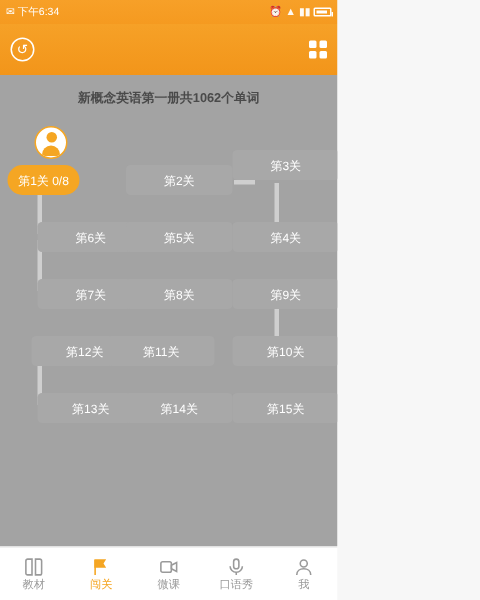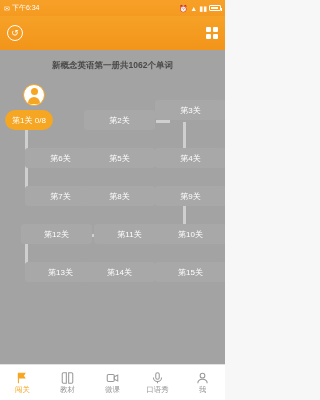--- a/index.html
+++ b/index.html
@@ -222,55 +222,55 @@
 
       <div class="node" style="left:25px;  top:68px;">第6关</div>
       <div class="node" style="left:84px;  top:68px;">第5关</div>
       <div class="node" style="left:155px; top:68px;">第4关</div>
 
       <div class="node" style="left:25px;  top:106px;">第7关</div>
       <div class="node" style="left:84px;  top:106px;">第8关</div>
       <div class="node" style="left:155px; top:106px;">第9关</div>
 
       <div class="node" style="left:21px;   top:144px;">第12关</div>
-      <div class="node" style="left:94px;  top:144px;">第11关</div>
+      <div class="node" style="left:72px;  top:144px;">第11关</div>
       <div class="node" style="left:155px; top:144px;">第10关</div>
 
       <div class="node" style="left:25px;  top:182px;">第13关</div>
       <div class="node" style="left:84px;  top:182px;">第14关</div>
       <div class="node" style="left:155px; top:182px;">第15关</div>
 
     </div>
   </div>
 
   <div class="tabbar">
 
+    <div class="tab">
+      <span>
+        <svg width="15" height="14" viewBox="0 0 24 24" fill="none" stroke="#9a9a9a" stroke-width="1.8">
+          <path d="M3 5a2 2 0 0 1 2-2h5v18H5a2 2 0 0 1-2-2z"></path>
+          <path d="M21 5a2 2 0 0 0-2-2h-5v18h5a2 2 0 0 0 2-2z"></path>
+        </svg>
+      </span>
+      <span class="lbl">教材</span>
+    </div>
+
     <div class="tab active">
       <span>
         <svg width="15" height="14" viewBox="0 0 24 24" fill="none" stroke="#f5a623" stroke-width="1.8">
           <path d="M5 21V4"></path>
           <path d="M5 4h11l-2.5 4L16 12H5z" fill="#f5a623" stroke="#f5a623"></path>
         </svg>
       </span>
       <span class="lbl">闯关</span>
     </div>
 
     <div class="tab">
       <span>
         <svg width="15" height="14" viewBox="0 0 24 24" fill="none" stroke="#9a9a9a" stroke-width="1.8">
-          <path d="M3 5a2 2 0 0 1 2-2h5v18H5a2 2 0 0 1-2-2z"></path>
-          <path d="M21 5a2 2 0 0 0-2-2h-5v18h5a2 2 0 0 0 2-2z"></path>
-        </svg>
-      </span>
-      <span class="lbl">教材</span>
-    </div>
-
-    <div class="tab">
-      <span>
-        <svg width="15" height="14" viewBox="0 0 24 24" fill="none" stroke="#9a9a9a" stroke-width="1.8">
           <rect x="3" y="6" width="12" height="12" rx="2"></rect>
           <path d="M15 10l6-3v10l-6-3z"></path>
         </svg>
       </span>
       <span class="lbl">微课</span>
     </div>
 
     <div class="tab">
       <span>
         <svg width="15" height="14" viewBox="0 0 24 24" fill="none" stroke="#9a9a9a" stroke-width="1.8">

